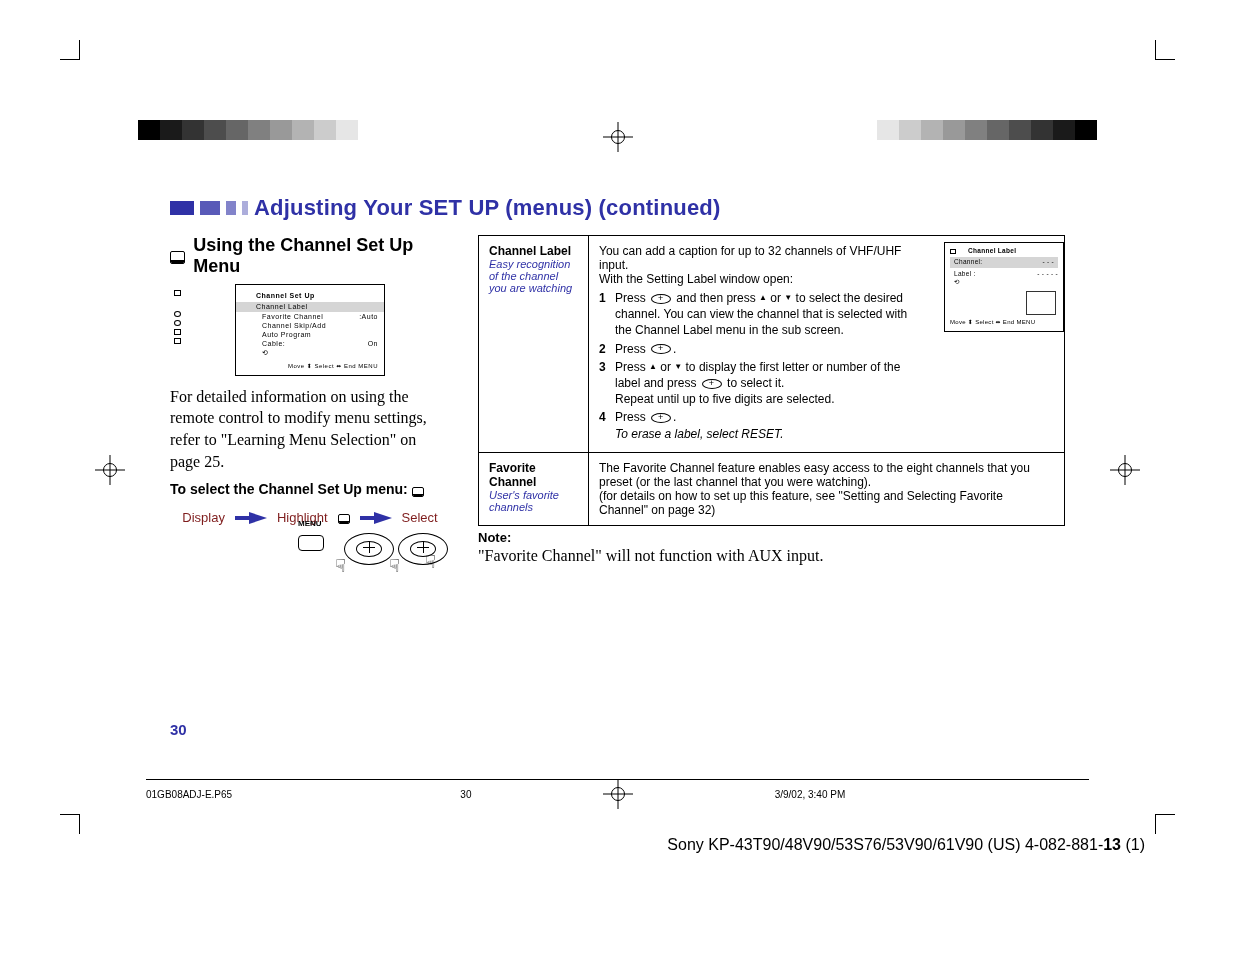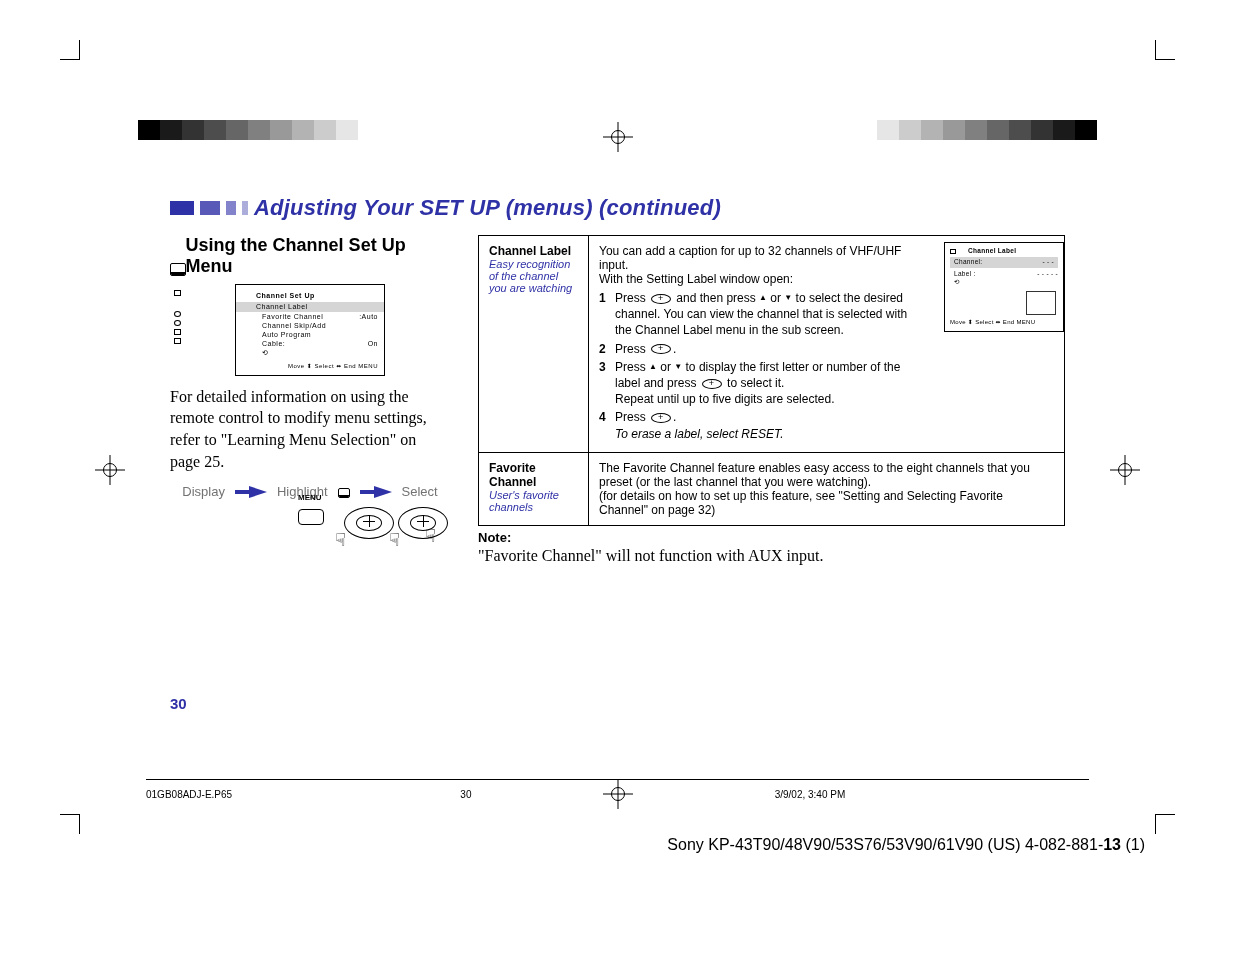--- a/index.html
+++ b/index.html
@@ -59,30 +59,30 @@
     bottom: 180px;
   }
 
   .title-row { display: flex; align-items: center; gap: 6px; margin-bottom: 14px; }
   .stripe { height: 14px; }
   .s1 { width: 24px; background: #2f31a6; }
   .s2 { width: 20px; background: #2f31a6; opacity: .8; }
   .s3 { width: 10px; background: #2f31a6; opacity: .6; }
   .s4 { width: 6px; background: #2f31a6; opacity: .4; }
   .main-title {
-    font-style: italic; font-weight: 700; font-size: 22px;
+    font-weight: 700; font-size: 22px;
     color: #2f31a6; letter-spacing: .2px;
   }
 
   .cols { display: flex; gap: 28px; }
   .left-col { width: 280px; flex: none; }
   .right-col { flex: 1; }
 
   .sub-h {
-    display: flex; align-items: flex-end; 
+    display: flex; align-items: center; gap: 8px;
     font-weight: 800; font-size: 18px; line-height: 1.15;
     margin-bottom: 8px;
   }
   .tv-icon {
     width: 16px; height: 13px; border: 1.5px solid #000; border-radius: 2px;
     position: relative; margin-top: 3px; overflow: hidden;
   }
   .tv-icon::after { content:""; position:absolute; left:0; right:0; bottom:0; height:3px; background:#000; }
   .tv-icon.sm { width: 12px; height: 10px; border-width:1px; margin-top:2px; }
   .tv-icon.sm::after { height:2px; }
@@ -97,21 +97,21 @@
   .osd-row { padding-left: 20px; display:flex; justify-content: space-between; }
   .osd-wrap { position: relative; }
   .osd-ic { position: absolute; left: 4px; width: 7px; height: 6px; border:1px solid #000; font-size:0; }
   .osd-footer { text-align: right; font-size: 6px; margin-top: 6px; }
 
   .body-text { font-family: "Palatino Linotype", Georgia, serif; font-size: 16px; line-height: 1.35; }
 
   .bold-head { font-weight: 800; font-size: 14px; margin-top: 8px; line-height:1.3; }
 
   .flow { display: flex; align-items: center; justify-content: center; gap: 10px; margin: 12px 0 6px; font-size: 13px; }
-  .flow .lbl { color: #737373; }
+  .flow .lbl { color: #7f1d1d; }
   .arrow-r {
     width: 0; height: 0; border-top: 6px solid transparent;
     border-bottom: 6px solid transparent; border-left: 18px solid #2f31a6;
   }
   .arrow-tail { width: 14px; height: 4px; background: #2f31a6; margin-right:-10px; }
 
   .dpad-row { display:flex; justify-content: flex-end; margin-top: 4px; }
   .dpad { width: 54px; height: 40px; position: relative; }
   .dpad .oval { width:50px; height:32px; border:1.5px solid #000; border-radius:50%; position:absolute; top:2px; left:2px; }
   .dpad .inner { width:26px; height:16px; border:1px solid #000; border-radius:50%; position:absolute; top:10px; left:14px; }
@@ -260,20 +260,24 @@
           <div class="osd-row">
               <span>⟲</span>
               <span></span>
             </div>
           <div class="osd-footer">Move ⬍   Select ⬌   End  MENU</div>
         </div>
       </div>
 
       <div class="body-text">For detailed information on using the remote control to modify menu settings, refer to "Learning Menu Selection" on page 25.</div>
 
+      <div class="bold-head">
+        <span>To select the Channel Set Up      menu:</span>
+        <span class="tv-icon sm" style="display:inline-block; vertical-align:middle;"></span>
+      </div>
 
       <div class="flow">
         <span class="lbl">Display</span>
         <span class="arrow-tail"></span>
           <span class="arrow-r"></span>
         <span class="lbl">Highlight</span>
         <span class="tv-icon sm"></span>
         <span class="arrow-tail"></span>
           <span class="arrow-r"></span>
         <span class="lbl">Select</span>

